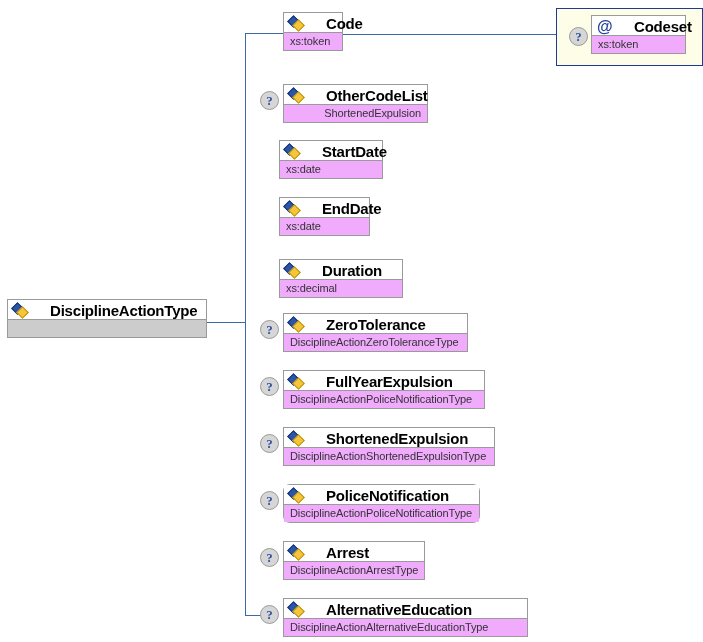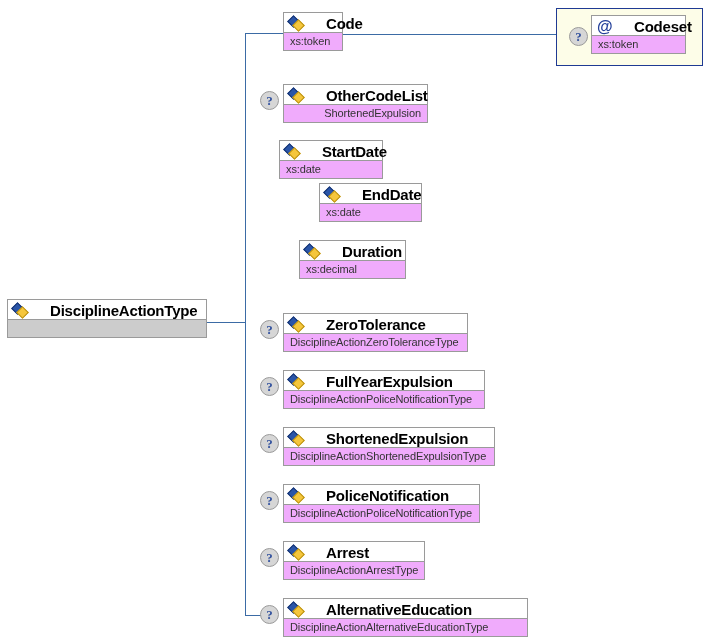--- a/index.html
+++ b/index.html
@@ -179,32 +179,32 @@
     <div class="node-name">
       <span class="el-icon">
           <i class="d1"></i>
           <i class="d2"></i>
         </span>
       <span>StartDate</span>
     </div>
     <div class="node-type">xs:date</div>
   </div>
 
-  <div class="node" style="left:279px; top:183px; width:103px;margin-left:40px;">
+  <div class="node" style="left:279px; top:197px; width:91px;">
     <div class="node-name">
       <span class="el-icon">
           <i class="d1"></i>
           <i class="d2"></i>
         </span>
       <span>EndDate</span>
     </div>
     <div class="node-type">xs:date</div>
   </div>
 
-  <div class="node" style="left:279px; top:240px; width:107px;margin-left:20px;">
+  <div class="node" style="left:279px; top:259px; width:124px;">
     <div class="node-name">
       <span class="el-icon">
           <i class="d1"></i>
           <i class="d2"></i>
         </span>
       <span>Duration</span>
     </div>
     <div class="node-type">xs:decimal</div>
   </div>
 
@@ -238,21 +238,21 @@
       <span class="el-icon">
           <i class="d1"></i>
           <i class="d2"></i>
         </span>
       <span>ShortenedExpulsion</span>
     </div>
     <div class="node-type">DisciplineActionShortenedExpulsionType</div>
   </div>
 
   <div class="opt" style="left:260px; top:491px;">?</div>
-  <div class="node" style="left:283px; top:484px; width:197px;">
+  <div class="node" style="left:283px; top:484px; width:197px;border-radius:7px;">
     <div class="node-name">
       <span class="el-icon">
           <i class="d1"></i>
           <i class="d2"></i>
         </span>
       <span>PoliceNotification</span>
     </div>
     <div class="node-type">DisciplineActionPoliceNotificationType</div>
   </div>
 

